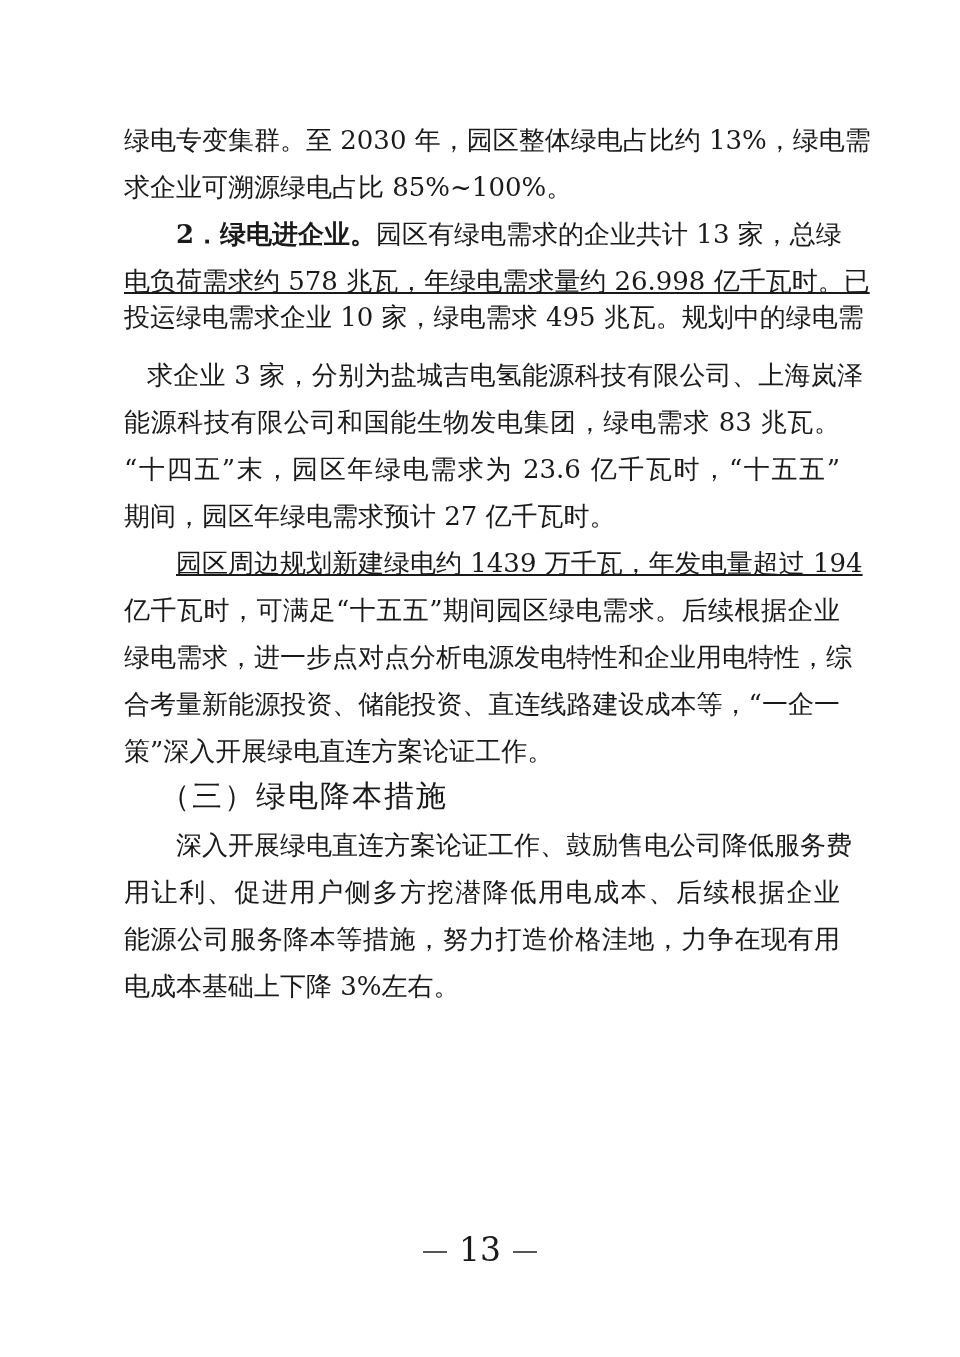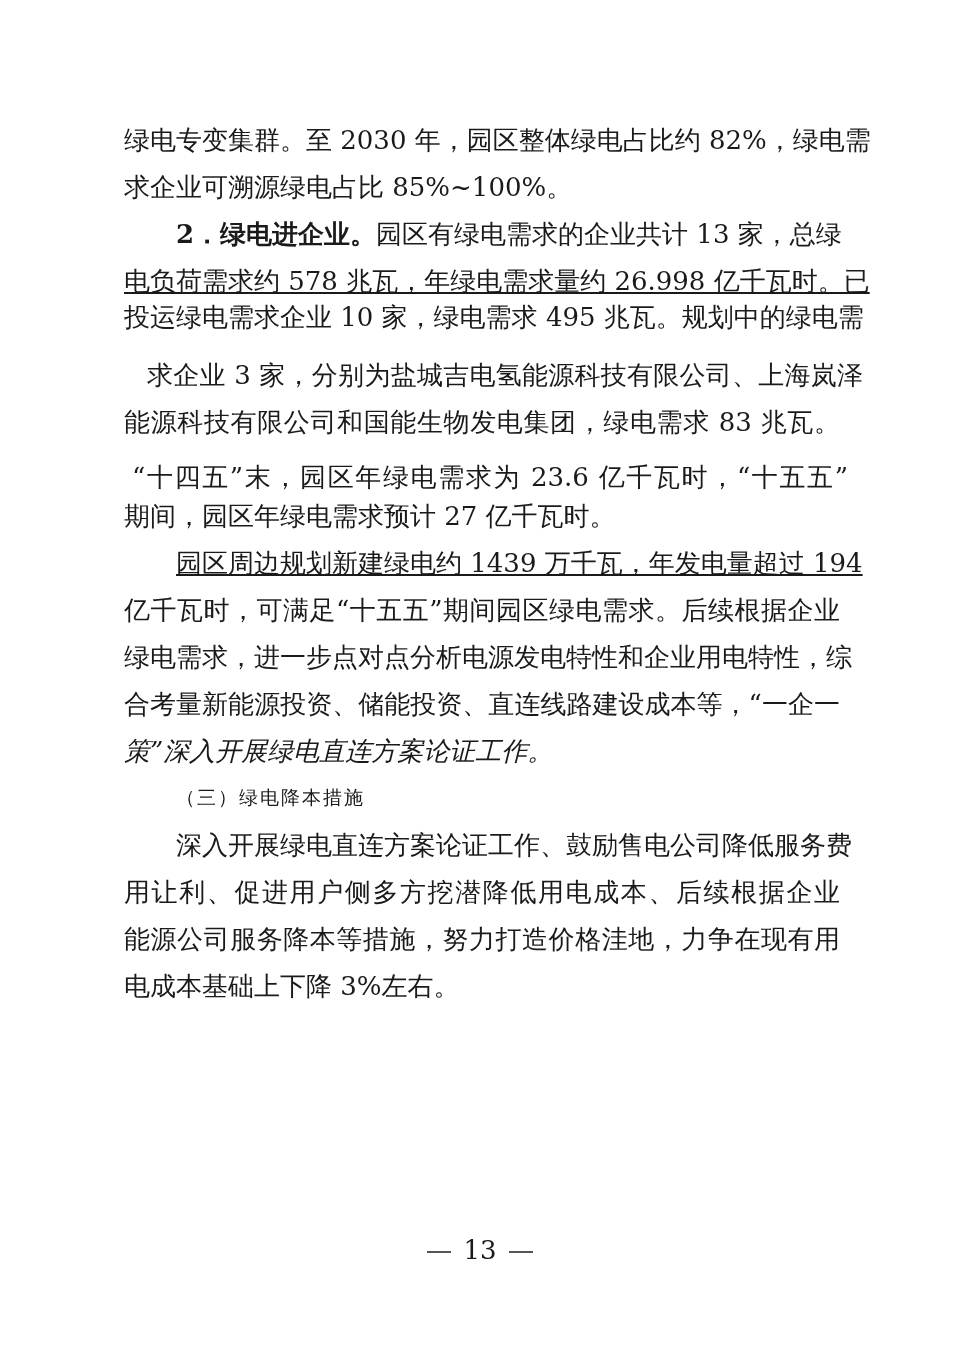--- a/index.html
+++ b/index.html
@@ -38,68 +38,68 @@
     }
     .line.indent {
       left: 52px;
       width: 664px;
     }
     .bold {
       font-weight: bold;
     }
     .heading-line {
       position: absolute;
-      left: 52px;
-      font-size: 19px;
+      left: 36px;
+      font-size: 30px;
       line-height: 44px;
       height: 44px;
       white-space: nowrap;
-      font-family: Liberation Sans, sans-serif;
+      font-family: Liberation Mono, monospace;
       letter-spacing: 2px;
     }
     .footer {
       position: absolute;
       top: 1232px;
       left: 0;
       width: 960px;
       text-align: center;
-      font-size: 26px;
+      font-size: 33px;
       line-height: 36px;
       color: #1a1a1a;
     }
     .dash {
       display: inline-block;
       width: 24px;
       height: 2px;
       background: #555;
       vertical-align: middle;
       margin: 0 12px;
     }
   </style>
 </head>
 <body>
 
 <div class="page">
 
-  <div class="line" style="top:0px;">绿电专变集群。至 2030 年，园区整体绿电占比约 82%，绿电需</div>
+  <div class="line" style="top:0px;">绿电专变集群。至 2030 年，园区整体绿电占比约 13%，绿电需</div>
   <div class="line last" style="top:47px;">求企业可溯源绿电占比 85%~100%。</div>
 
   <div class="line indent" style="top:94px;"><span class="bold">2．绿电进企业。</span><span>园区有绿电需求的企业共计 13 家，总绿</span></div>
   <div class="line" style="top:141px;text-decoration:underline;">电负荷需求约 578 兆瓦，年绿电需求量约 26.998 亿千瓦时。已</div>
   <div class="line" style="top:177px;">投运绿电需求企业 10 家，绿电需求 495 兆瓦。规划中的绿电需</div>
   <div class="line" style="top:235px;margin-left:23px;">求企业 3 家，分别为盐城吉电氢能源科技有限公司、上海岚泽</div>
   <div class="line" style="top:282px;">能源科技有限公司和国能生物发电集团，绿电需求 83 兆瓦。</div>
-  <div class="line" style="top:337px;margin-left:8px;">“十四五”末，园区年绿电需求为 23.6 亿千瓦时，“十五五”</div>
+  <div class="line" style="top:329px;">“十四五”末，园区年绿电需求为 23.6 亿千瓦时，“十五五”</div>
   <div class="line last" style="top:376px;">期间，园区年绿电需求预计 27 亿千瓦时。</div>
 
   <div class="line indent" style="top:423px;text-decoration:underline;">园区周边规划新建绿电约 1439 万千瓦，年发电量超过 194</div>
   <div class="line" style="top:470px;">亿千瓦时，可满足“十五五”期间园区绿电需求。后续根据企业</div>
   <div class="line" style="top:517px;">绿电需求，进一步点对点分析电源发电特性和企业用电特性，综</div>
   <div class="line" style="top:564px;">合考量新能源投资、储能投资、直连线路建设成本等，“一企一</div>
-  <div class="line last" style="top:611px;font-style:italic;">策”深入开展绿电直连方案论证工作。</div>
+  <div class="line last" style="top:611px;">策”深入开展绿电直连方案论证工作。</div>
 
   <div class="heading-line" style="top:658px;">（三）绿电降本措施</div>
 
   <div class="line indent" style="top:705px;">深入开展绿电直连方案论证工作、鼓励售电公司降低服务费</div>
   <div class="line" style="top:752px;">用让利、促进用户侧多方挖潜降低用电成本、后续根据企业</div>
   <div class="line" style="top:799px;">能源公司服务降本等措施，努力打造价格洼地，力争在现有用</div>
   <div class="line last" style="top:846px;">电成本基础上下降 3%左右。</div>
 
 </div>
 

